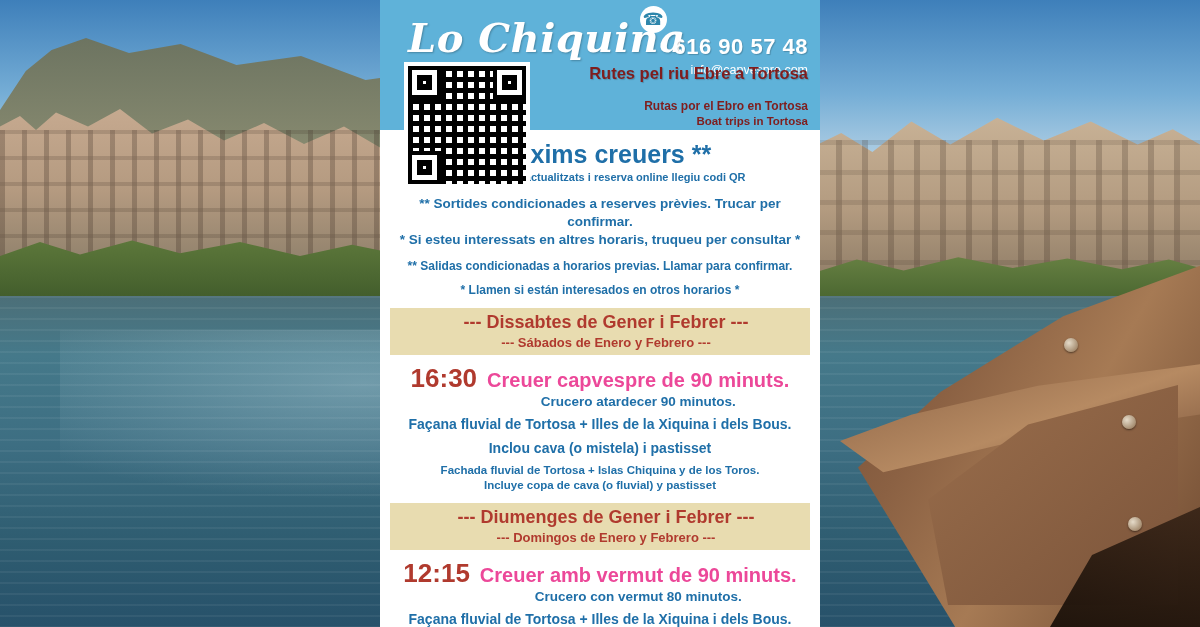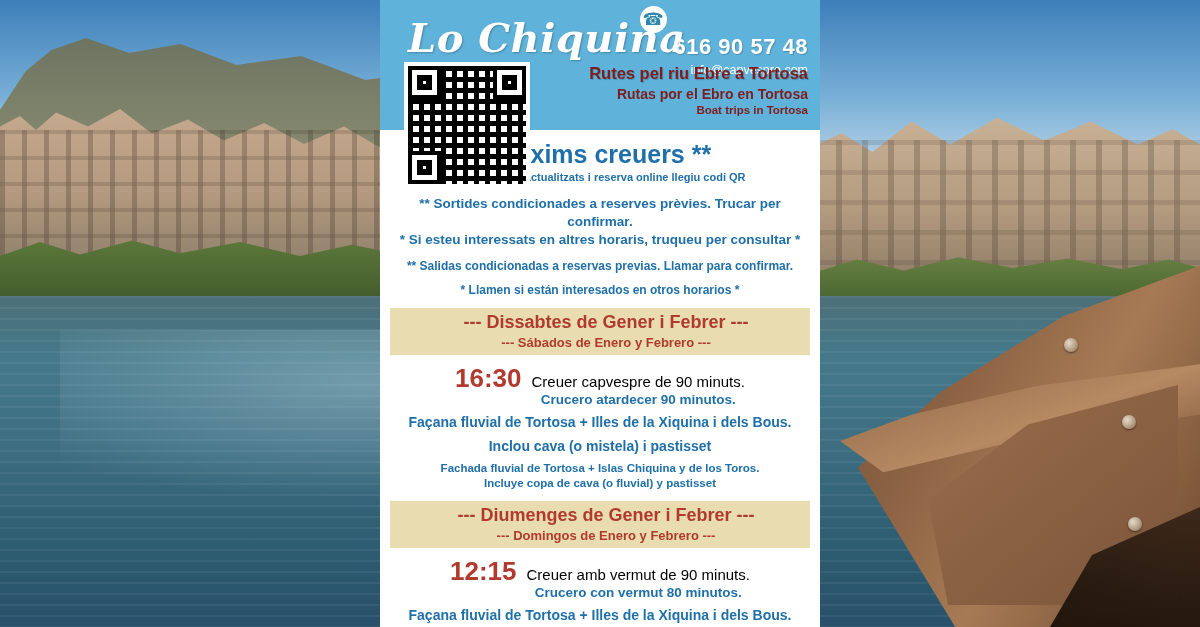--- a/index.html
+++ b/index.html
@@ -146,21 +146,21 @@
     text-shadow: 1px 1px 1px rgba(0,0,0,.2);
   }
   .phone-num.second { margin-left: 0; }
   .email {
     font-size: 12.5px; text-align: right; margin-top: 3px; color: #ffffff;
   }
   .routes {
     position: absolute; right: 12px; top: 64px; text-align: right; color: #7f1d1d;
   }
   .routes .ca { font-weight: bold; font-size: 16.5px; text-shadow: 1px 1px 1px rgba(0,0,0,.2); }
-  .routes .es { font-weight: bold; font-size: 14px; margin-top: 3px; }
+  .routes .es { font-weight: bold; font-size: 12px; margin-top: 16px; }
   .routes .en { font-weight: bold; font-size: 11.5px; margin-top: 2px; }
 
   
   .qr-wrap {
     position: absolute; left: 24px; top: 62px;
     width: 126px; height: 126px; background: #ffffff; padding: 4px;
     z-index: 5;
   }
   .qr {
     width: 118px; height: 118px;
@@ -220,21 +220,21 @@
   }
 
   .trip { margin-top: 8px; }
   .trip-head {
     display: flex; align-items: baseline; justify-content: center; gap: 10px;
   }
   .trip-time {
     color: #b03a2e; font-size: 26px; font-weight: bold;
   }
   .trip-titles { text-align: center; }
-  .trip-title-ca { color: #000000; font-size: 15px; font-weight: normal; }
+  .trip-title-ca { color: #ec4899; font-size: 20px; font-weight: bold; }
   .trip-title-es { color: #1f6fa8; font-size: 13.5px; font-weight: bold; margin-top: 2px; }
   .trip-desc-ca {
     text-align: center; color: #1f6fa8; font-size: 14px; font-weight: bold;
     line-height: 1.3; margin-top: 6px;
   }
   .trip-desc-es {
     text-align: center; color: #1f6fa8; font-size: 11.5px; font-weight: bold;
     line-height: 1.3; margin-top: 6px;
   }
 </style>
@@ -292,21 +292,21 @@
   </div>
 
   <div class="body">
 
     <div class="title-ca">Pròxims creuers **</div>
     <div class="subtitle">Per a horaris actualitzats i reserva online llegiu codi QR</div>
 
     <div class="note-block">
       <div class="note-ca">** Sortides condicionades a reserves prèvies.  Trucar per confirmar.</div>
       <div class="note-ca">* Si esteu interessats en altres horaris, truqueu per consultar *</div>
-      <div class="note-es">** Salidas condicionadas a reservas previas. Llamar para confirmar.</div>
+      <div class="note-es">** Salidas condicionadas a horarios previas. Llamar para confirmar.</div>
       <div class="note-es">* Llamen si están interesados en otros horarios *</div>
     </div>
 
     <div class="band">
       <div class="ca">--- Dissabtes de Gener i Febrer ---</div>
       <div class="es">--- Sábados de Enero y Febrero ---</div>
     </div>
     <div class="trip">
       <div class="trip-head">
         <div class="trip-time">16:30</div>

